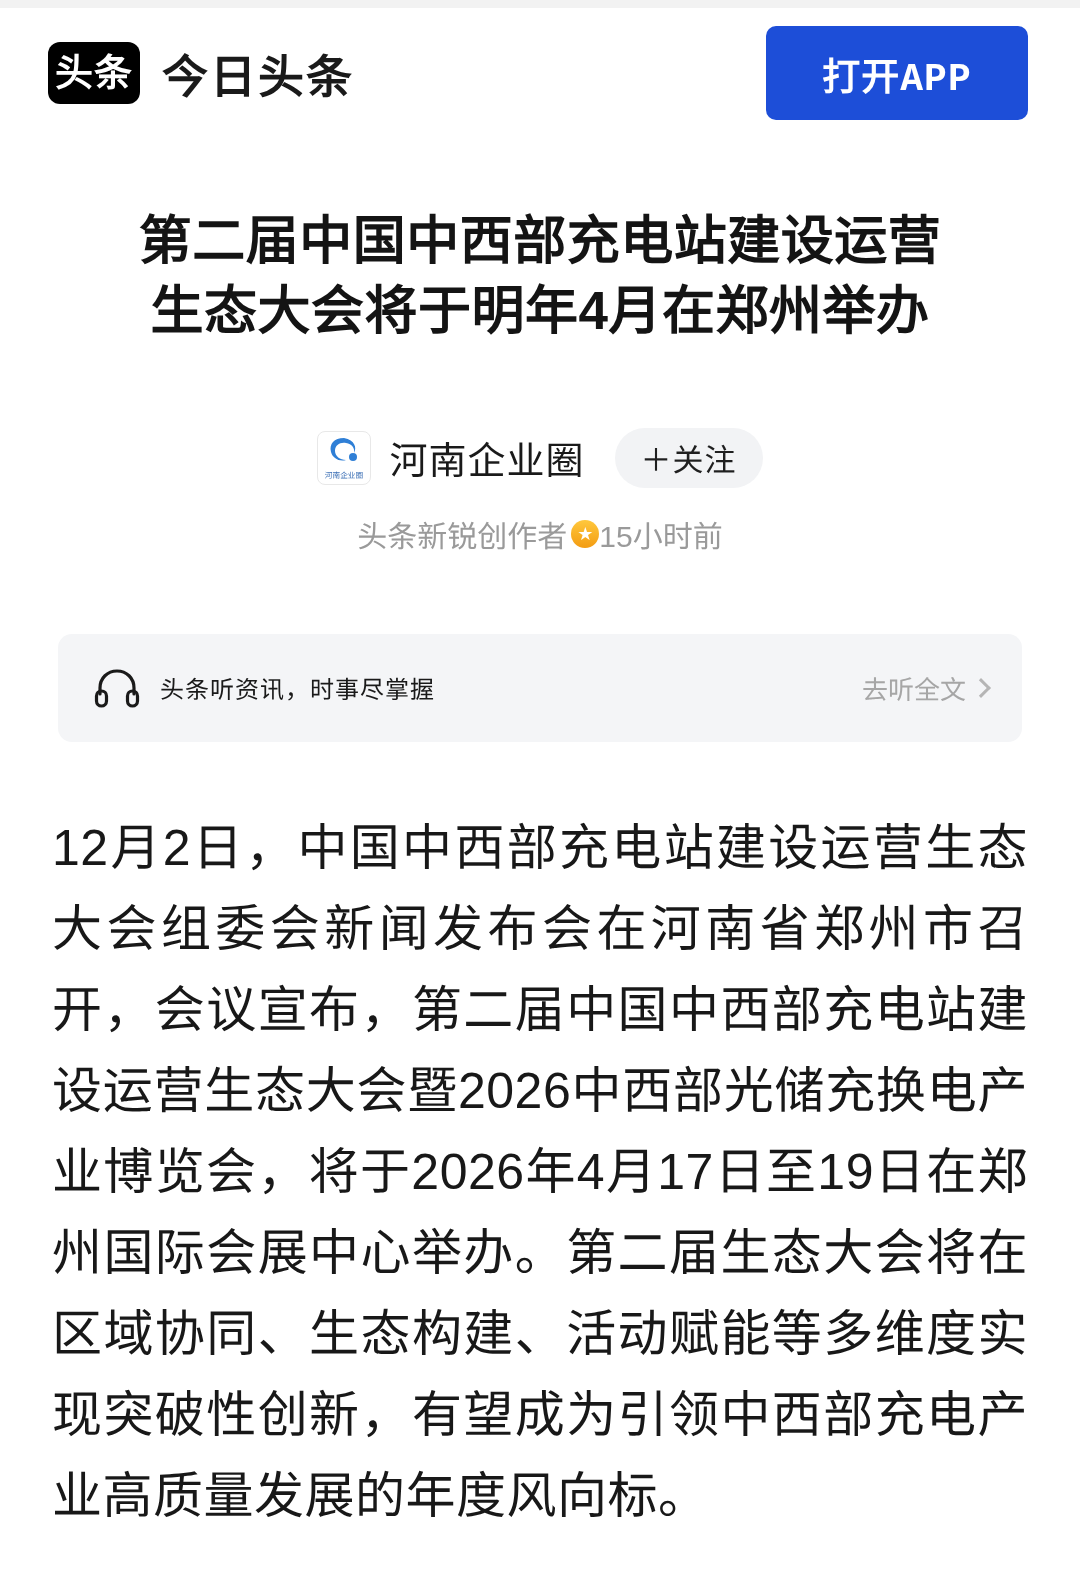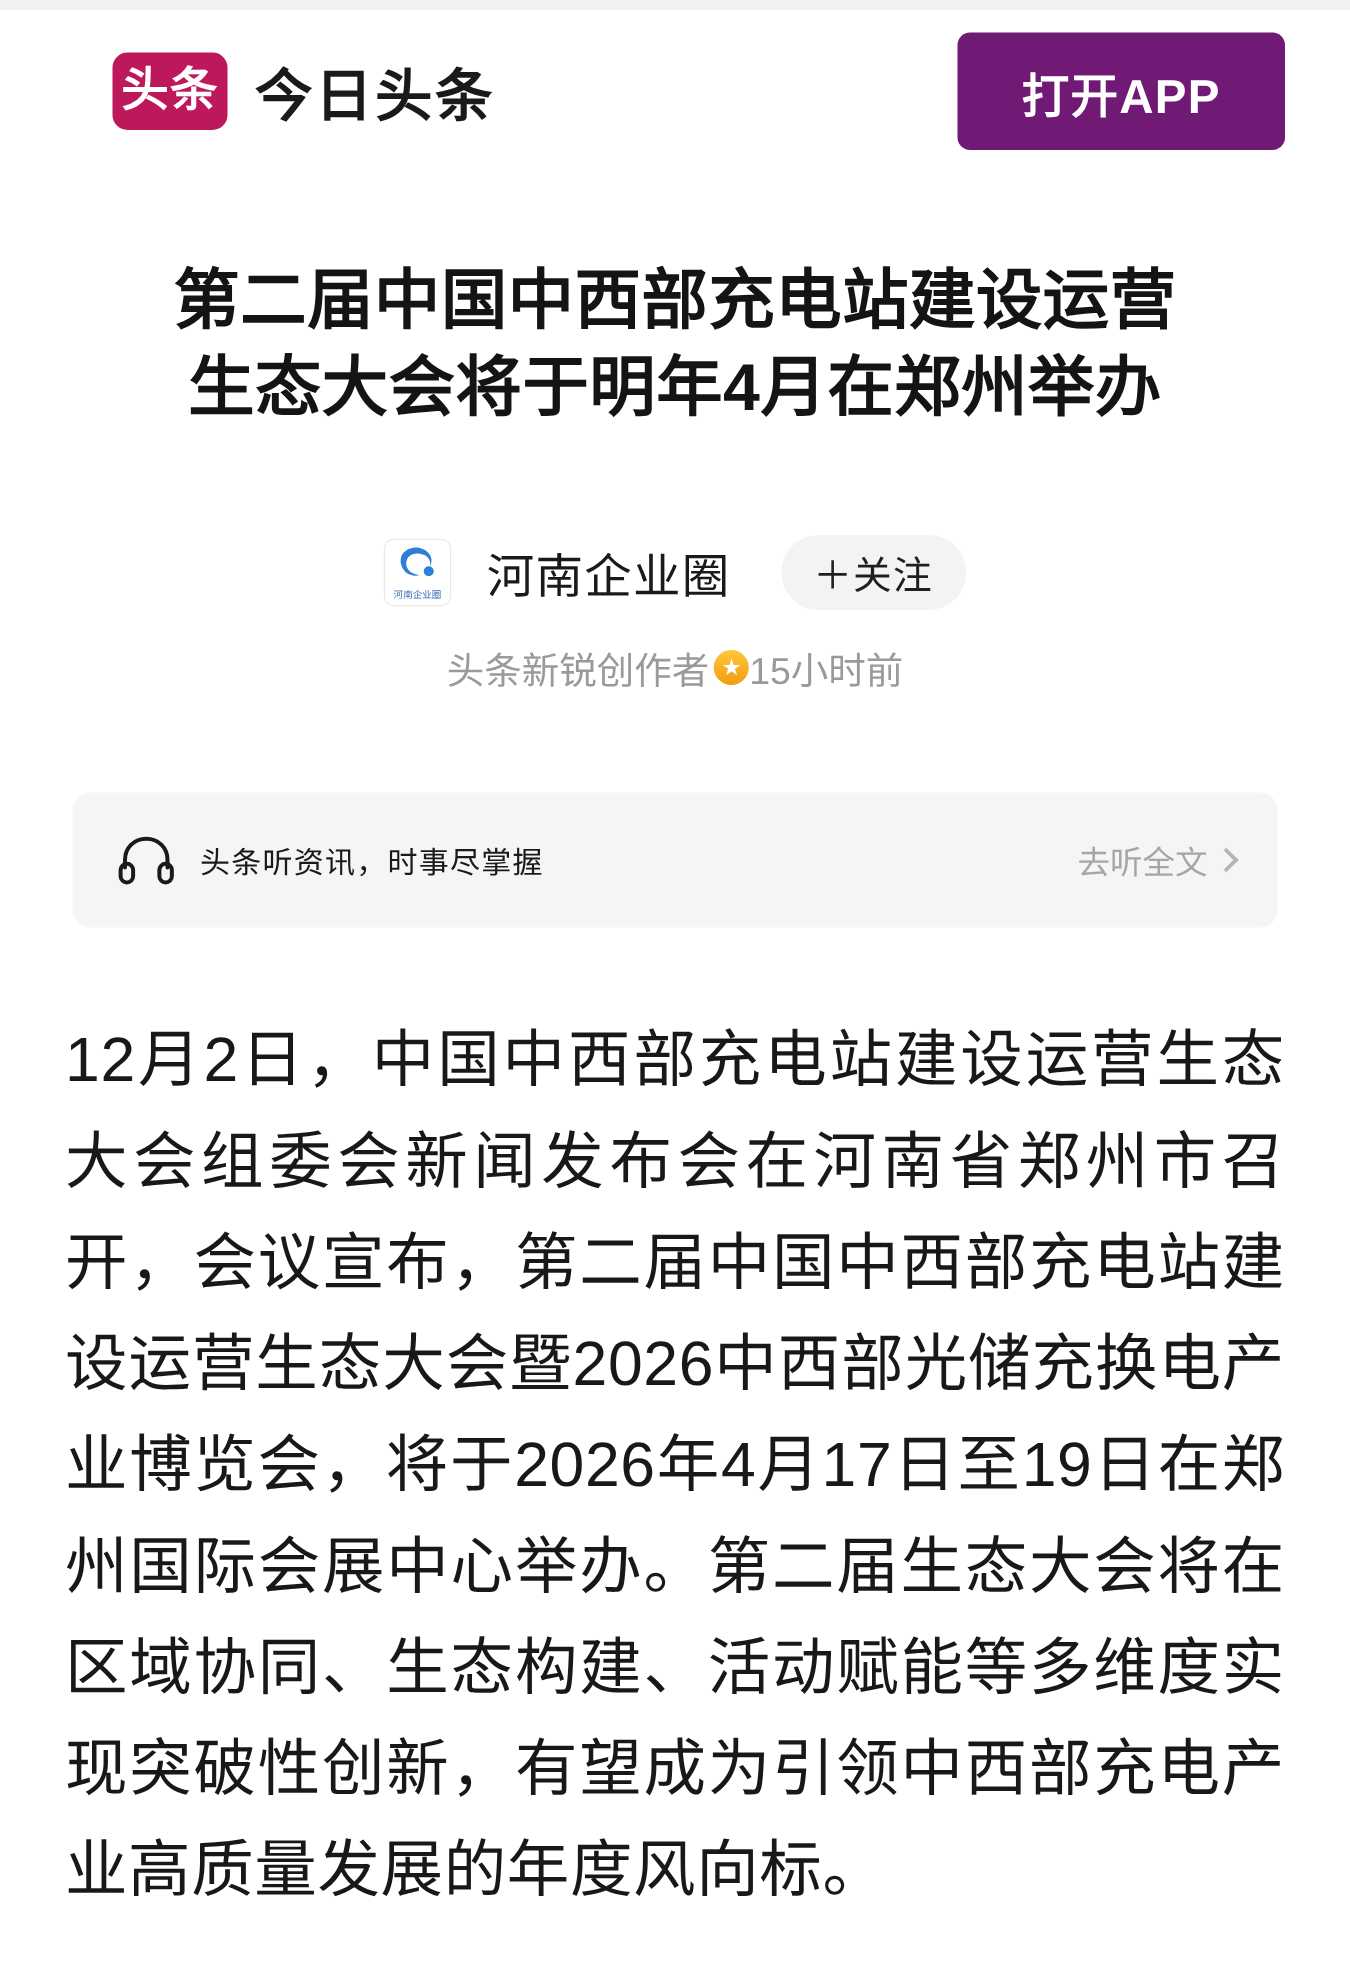--- a/index.html
+++ b/index.html
@@ -31,70 +31,69 @@
   }
   .brand {
     display: flex;
     align-items: center;
     gap: 22px;
   }
   .logo-badge {
     width: 92px;
     height: 62px;
     border-radius: 12px;
-    background: #be185d;
+    background: #000000;
     color: #ffffff;
     font-size: 38px;
     font-weight: bold;
     letter-spacing: 1px;
     display: flex;
     align-items: center;
     justify-content: center;
     line-height: 1;
-    margin-left: 42px;
   }
   .brand-name {
     font-size: 46px;
     font-weight: bold;
     color: #1a1a1a;
     letter-spacing: 2px;
   }
   .open-app-btn {
     width: 262px;
     height: 94px;
     border-radius: 10px;
-    background: #701a75;
+    background: #1d4ed8;
     color: #ffffff;
     font-size: 38px;
     font-weight: bold;
     letter-spacing: 1px;
     display: flex;
     align-items: center;
     justify-content: center;
     border: none;
     cursor: pointer;
-    font-family: Liberation Sans, sans-serif;
+    font-family: Liberation Mono, monospace;
   }
   
   .article-title {
     margin: 68px 130px 0 130px;
     font-size: 53px;
     line-height: 1.32;
     font-weight: bold;
     color: #141414;
     text-align: center;
     letter-spacing: 0.5px;
   }
   
   .author-row {
     margin-top: 82px;
     display: flex;
     align-items: center;
     justify-content: center;
-    gap: 28px;
+    gap: 18px;
   }
   .avatar {
     width: 54px;
     height: 54px;
     border-radius: 8px;
     background: #ffffff;
     border: 1px solid #e8e8e8;
     position: relative;
     overflow: hidden;
     display: flex;

